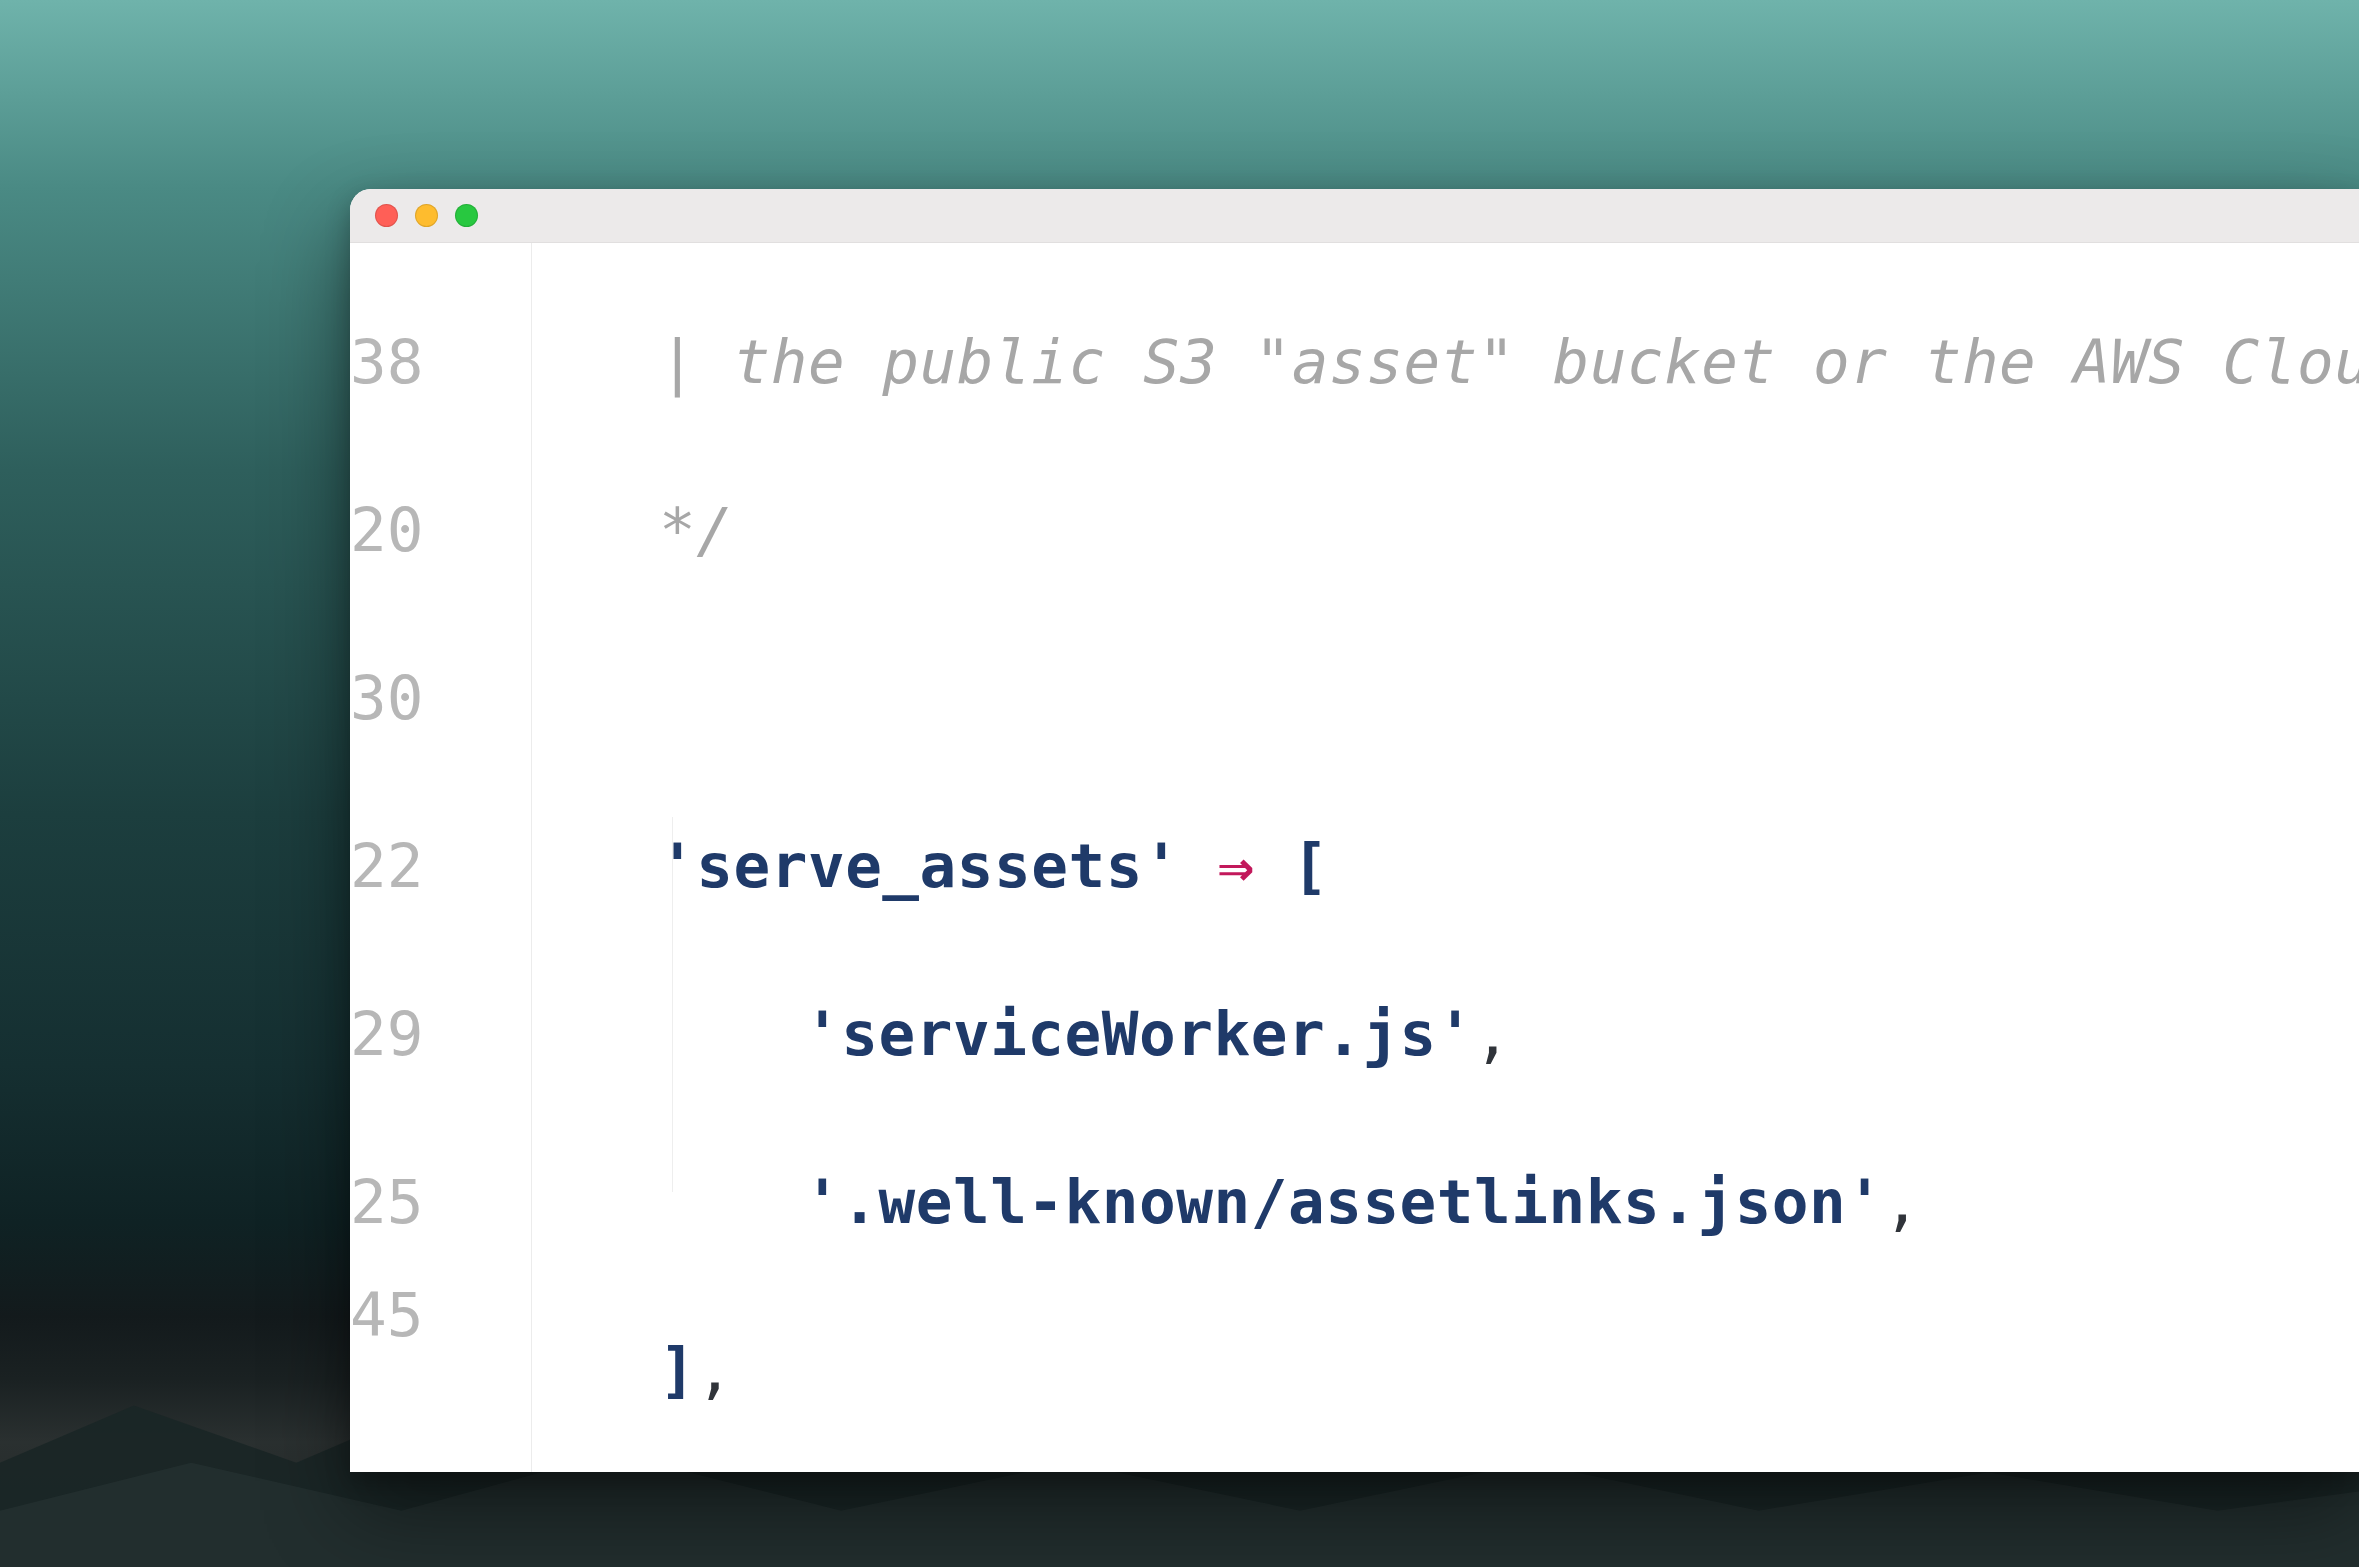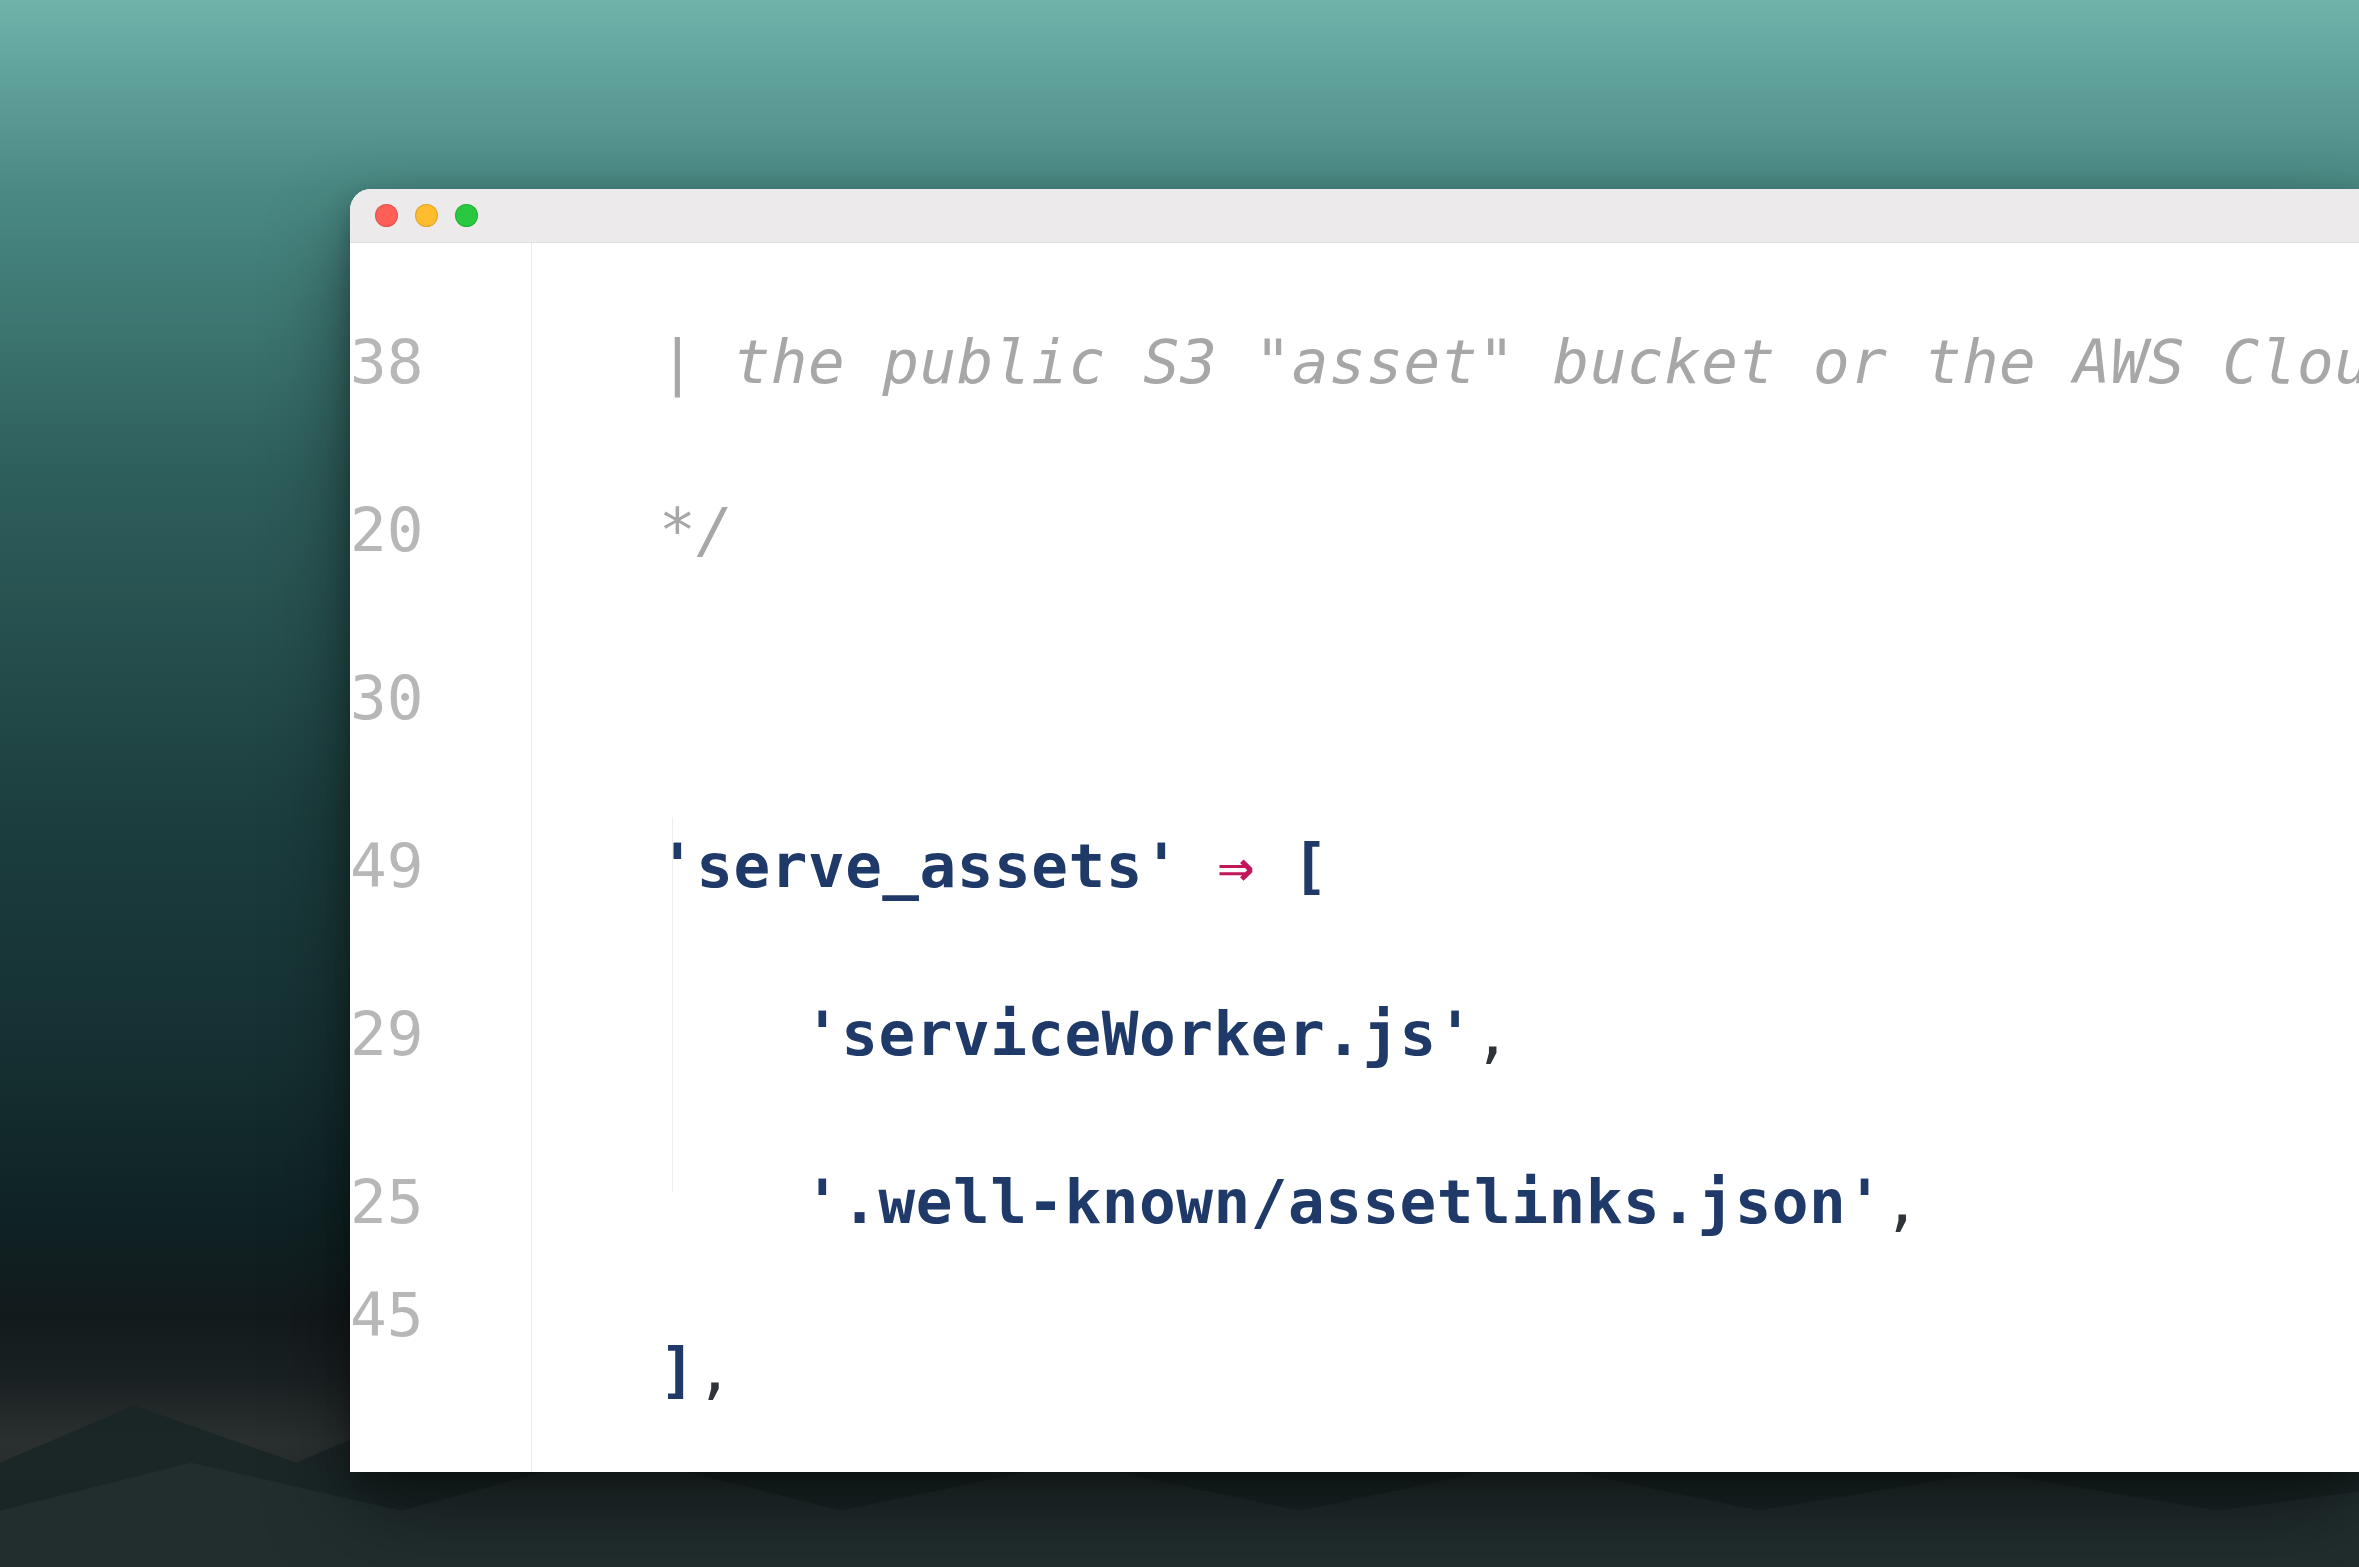--- a/index.html
+++ b/index.html
@@ -150,21 +150,21 @@
       <div class="row">
           <span class="lineno">38</span>
         </div>
       <div class="row">
           <span class="lineno">20</span>
         </div>
       <div class="row">
           <span class="lineno">30</span>
         </div>
       <div class="row">
-          <span class="lineno">49</span>
+          <span class="lineno">22</span>
         </div>
       <div class="row">
           <span class="lineno">29</span>
         </div>
       <div class="row">
           <span class="lineno">25</span>
         </div>
       <div class="partial-row">
           <span class="lineno">45</span>
         </div>

